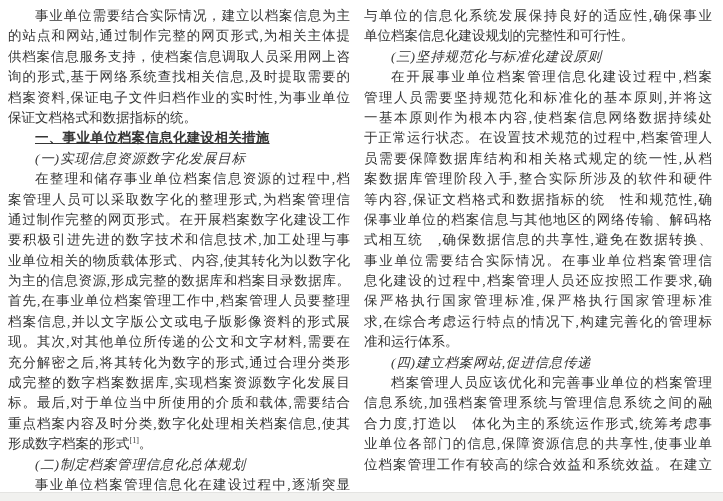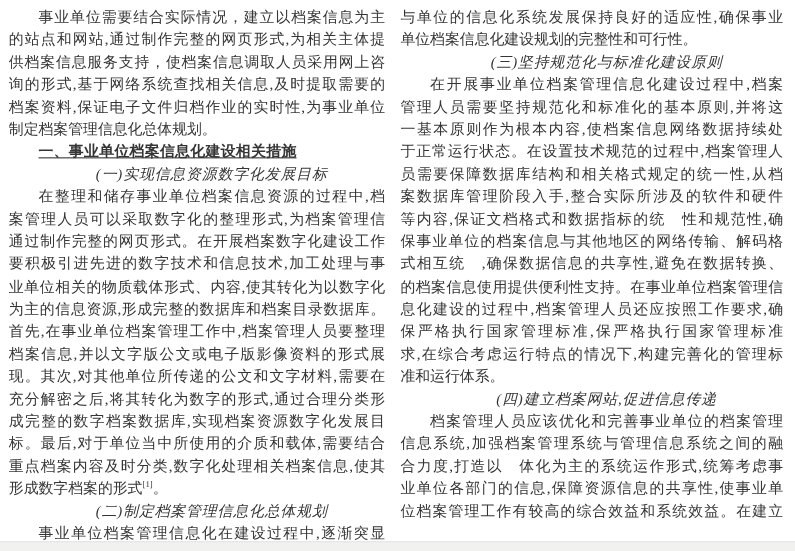--- a/index.html
+++ b/index.html
@@ -40,21 +40,20 @@
   .ln.ind { text-indent: 2em; }
   .ln.h {
     font-family: "Liberation Sans", "DejaVu Sans", sans-serif;
     font-weight: bold;
     letter-spacing: 0.3px;
     text-decoration: underline;
   }
   .ln.k {
     font-style: italic;
     letter-spacing: 0.8px;
-    text-align: center;
   }
   .ln sup {
     font-size: 8px;
     line-height: 0;
     vertical-align: super;
     letter-spacing: 0;
   }
   .bottom-strip {
     position: absolute;
     left: 0;
@@ -69,21 +68,21 @@
 </head>
 <body>
 
 <div class="page">
   <div class="col col-left">
       <div class="ln j ind">事业单位需要结合实际情况，建立以档案信息为主</div>
       <div class="ln j">的站点和网站,通过制作完整的网页形式,为相关主体提</div>
       <div class="ln j">供档案信息服务支持，使档案信息调取人员采用网上咨</div>
       <div class="ln j">询的形式,基于网络系统查找相关信息,及时提取需要的</div>
       <div class="ln j">档案资料,保证电子文件归档作业的实时性,为事业单位</div>
-      <div class="ln">制定档案管理信息化总体规划。</div>
+      <div class="ln">保证文档格式和数据指标的统。</div>
       <div class="ln h ind">一、事业单位档案信息化建设相关措施</div>
       <div class="ln k ind">(一)实现信息资源数字化发展目标</div>
       <div class="ln j ind">在整理和储存事业单位档案信息资源的过程中,档</div>
       <div class="ln j">案管理人员可以采取数字化的整理形式,为档案管理信</div>
       <div class="ln j">通过制作完整的网页形式。在开展档案数字化建设工作时，</div>
       <div class="ln j">要积极引进先进的数字技术和信息技术,加工处理与事</div>
       <div class="ln j">业单位相关的物质载体形式、内容,使其转化为以数字化</div>
       <div class="ln j">为主的信息资源,形成完整的数据库和档案目录数据库。</div>
       <div class="ln j">首先,在事业单位档案管理工作中,档案管理人员要整理</div>
       <div class="ln j">档案信息,并以文字版公文或电子版影像资料的形式展</div>
@@ -102,21 +101,21 @@
       <div class="ln k ind">(三)坚持规范化与标准化建设原则</div>
       <div class="ln j ind">在开展事业单位档案管理信息化建设过程中,档案</div>
       <div class="ln j">管理人员需要坚持规范化和标准化的基本原则,并将这</div>
       <div class="ln j">一基本原则作为根本内容,使档案信息网络数据持续处</div>
       <div class="ln j">于正常运行状态。在设置技术规范的过程中,档案管理人</div>
       <div class="ln j">员需要保障数据库结构和相关格式规定的统一性,从档</div>
       <div class="ln j">案数据库管理阶段入手,整合实际所涉及的软件和硬件</div>
       <div class="ln j">等内容,保证文档格式和数据指标的统　性和规范性,确</div>
       <div class="ln j">保事业单位的档案信息与其他地区的网络传输、解码格</div>
       <div class="ln j">式相互统　,确保数据信息的共享性,避免在数据转换、</div>
-      <div class="ln j">的档案信息使用提供便利性支持。在事业单位档案管理信</div>
+      <div class="ln j">事业单位需要结合实际情况。在事业单位档案管理信</div>
       <div class="ln j">息化建设的过程中,档案管理人员还应按照工作要求,确</div>
       <div class="ln j">保严格执行国家管理标准,保严格执行国家管理标准</div>
       <div class="ln j">求,在综合考虑运行特点的情况下,构建完善化的管理标</div>
       <div class="ln">准和运行体系。</div>
       <div class="ln k ind">(四)建立档案网站,促进信息传递</div>
       <div class="ln j ind">档案管理人员应该优化和完善事业单位的档案管理</div>
       <div class="ln j">信息系统,加强档案管理系统与管理信息系统之间的融</div>
       <div class="ln j">合力度,打造以　体化为主的系统运作形式,统筹考虑事</div>
       <div class="ln j">业单位各部门的信息,保障资源信息的共享性,使事业单</div>
       <div class="ln j">位档案管理工作有较高的综合效益和系统效益。在建立</div>

